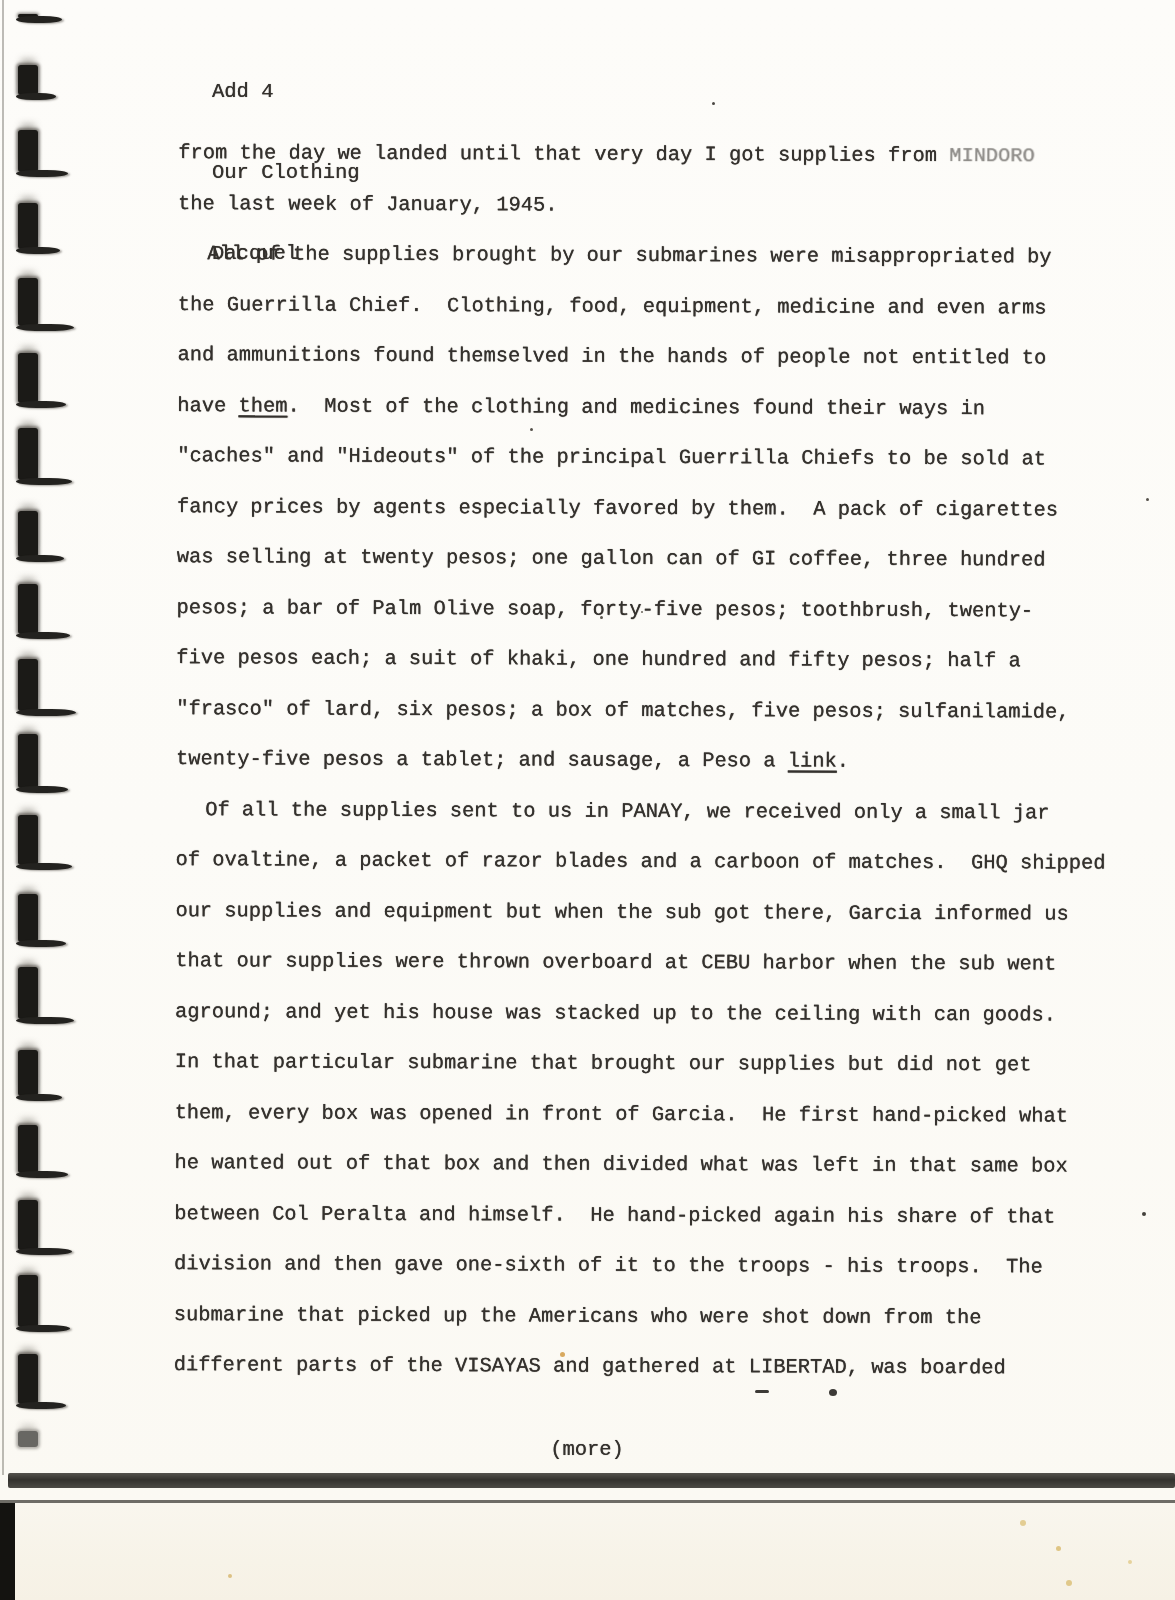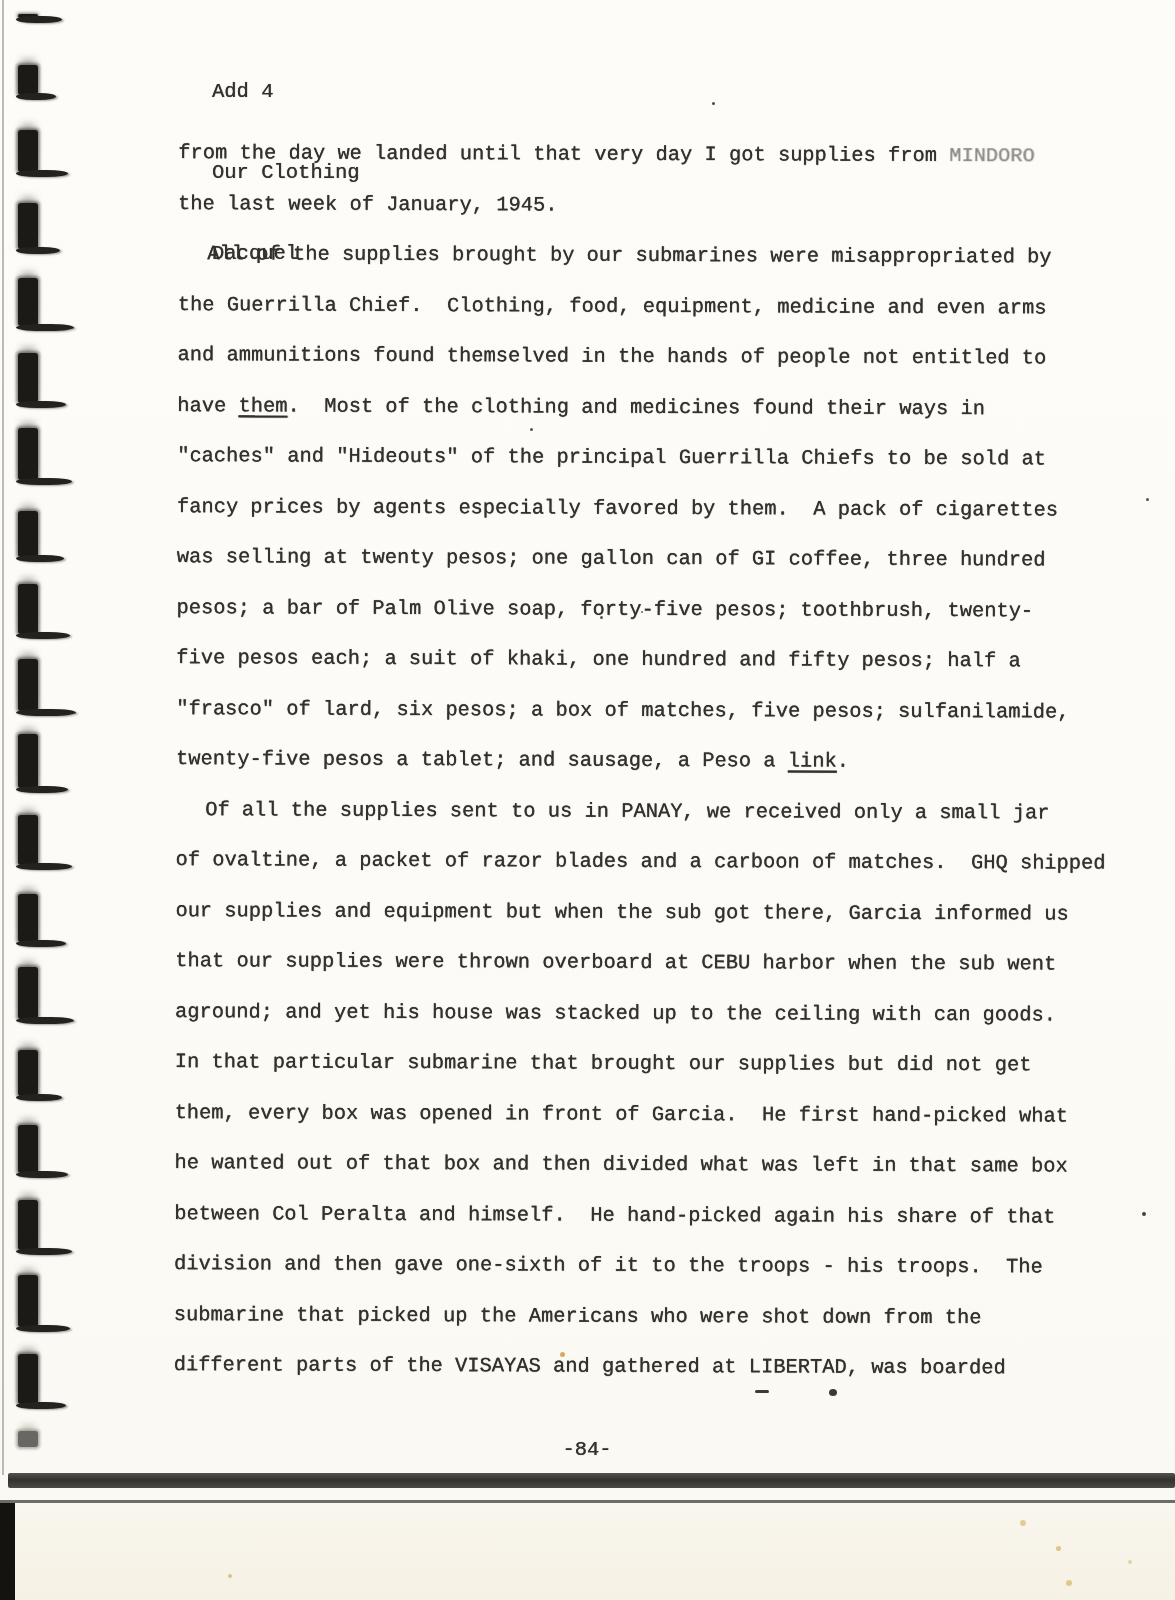--- a/index.html
+++ b/index.html
@@ -167,20 +167,21 @@
 
   <div class="header-block tw">
     <div>Add 4</div>
     <div>Our Clothing</div>
     <div>Dacquel</div>
   </div>
 
   <div class="doc-body tw"><div class="line">from the day we landed until that very day I got supplies from <span class="faint">MINDORO</span></div><div class="line">the last week of January, 1945.</div><div class="line indent">All of the supplies brought by our submarines were misappropriated by</div><div class="line">the Guerrilla Chief.  Clothing, food, equipment, medicine and even arms</div><div class="line">and ammunitions found themselved in the hands of people not entitled to</div><div class="line">have <span class="u">them</span>.  Most of the clothing and medicines found their ways in</div><div class="line">"caches" and "Hideouts" of the principal Guerrilla Chiefs to be sold at</div><div class="line">fancy prices by agents especially favored by them.  A pack of cigarettes</div><div class="line">was selling at twenty pesos; one gallon can of GI coffee, three hundred</div><div class="line">pesos; a bar of Palm Olive soap, forty-five pesos; toothbrush, twenty-</div><div class="line">five pesos each; a suit of khaki, one hundred and fifty pesos; half a</div><div class="line">"frasco" of lard, six pesos; a box of matches, five pesos; sulfanilamide,</div><div class="line">twenty-five pesos a tablet; and sausage, a Peso a <span class="u">link</span>.</div><div class="line indent">Of all the supplies sent to us in PANAY, we received only a small jar</div><div class="line">of ovaltine, a packet of razor blades and a carboon of matches.  GHQ shipped</div><div class="line">our supplies and equipment but when the sub got there, Garcia informed us</div><div class="line">that our supplies were thrown overboard at CEBU harbor when the sub went</div><div class="line">aground; and yet his house was stacked up to the ceiling with can goods.</div><div class="line">In that particular submarine that brought our supplies but did not get</div><div class="line">them, every box was opened in front of Garcia.  He first hand-picked what</div><div class="line">he wanted out of that box and then divided what was left in that same box</div><div class="line">between Col Peralta and himself.  He hand-picked again his share of that</div><div class="line">division and then gave one-sixth of it to the troops - his troops.  The</div><div class="line">submarine that picked up the Americans who were shot down from the</div><div class="line">different parts of the VISAYAS and gathered at LIBERTAD, was boarded</div></div>
 
   <div class="footer-block tw">
+    <div>(more)</div>
     <div>-84-</div>
   </div>
 
   <div class="artifact-dash" style="left:755px; top:1390px; width:14px; height:3px;"></div>
   <div class="artifact-dash" style="left:829px; top:1389px; width:8px; height:7px; border-radius:50%;"></div>
 
   <div class="edge-thick"></div>
   <div class="edge-thin"></div>
   <div class="sheet-lower"></div>
   <div class="lower-left-bar"></div>

